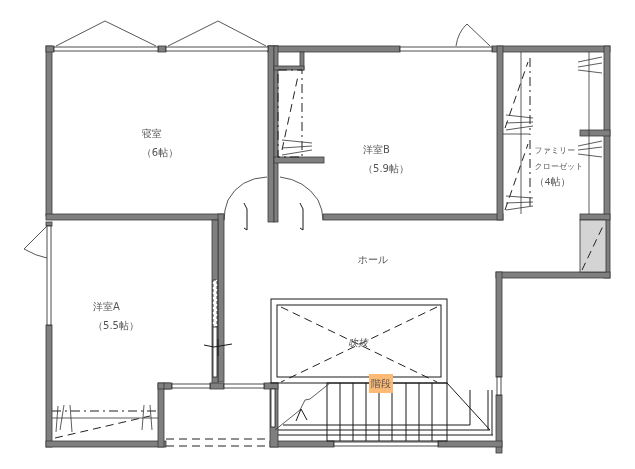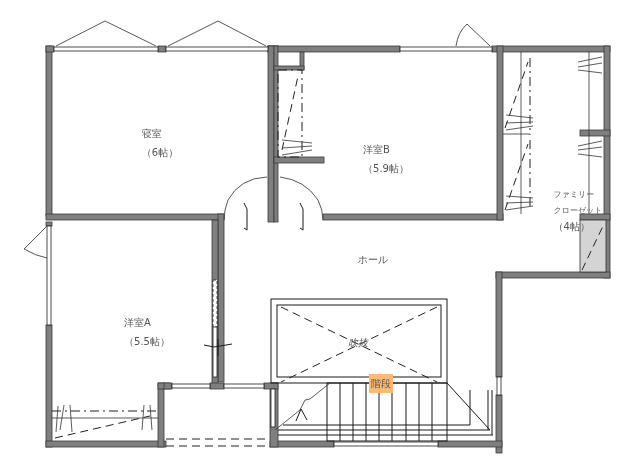--- a/index.html
+++ b/index.html
@@ -188,31 +188,31 @@
 <div class="lbl" style="left:160px; top:124px;">
   <div>寝室</div>
   <div>（6帖）</div>
 </div>
 
 <div class="lbl" style="left:386px; top:124px;margin-top:16px;">
   <div>洋室B</div>
   <div>（5.9帖）</div>
 </div>
 
-<div class="lbl small" style="left:578px; top:143px;margin-top:44px;">
+<div class="lbl small" style="left:559px; top:143px;">
   <div>ファミリー</div>
   <div>クローゼット</div>
-  <div style="font-size:10px;">（4帖）</div>
+  <div style="font-size:10px;font-family:Liberation Mono, monospace;">（4帖）</div>
 </div>
 
 <div class="lbl" style="left:373px; top:250px;">
   <div>ホール</div>
 </div>
 
-<div class="lbl" style="left:147px; top:297px;margin-top:16px;">
+<div class="lbl" style="left:116px; top:297px;">
   <div>洋室A</div>
   <div>（5.5帖）</div>
 </div>
 
 <div class="lbl" style="left:358px; top:333px;font-style:italic;">
   <div>吹抜</div>
 </div>
 
 <div class="lbl" style="left:381px; top:374px; background:#fdba74; padding:0 2px;">
   <div>階段</div>

